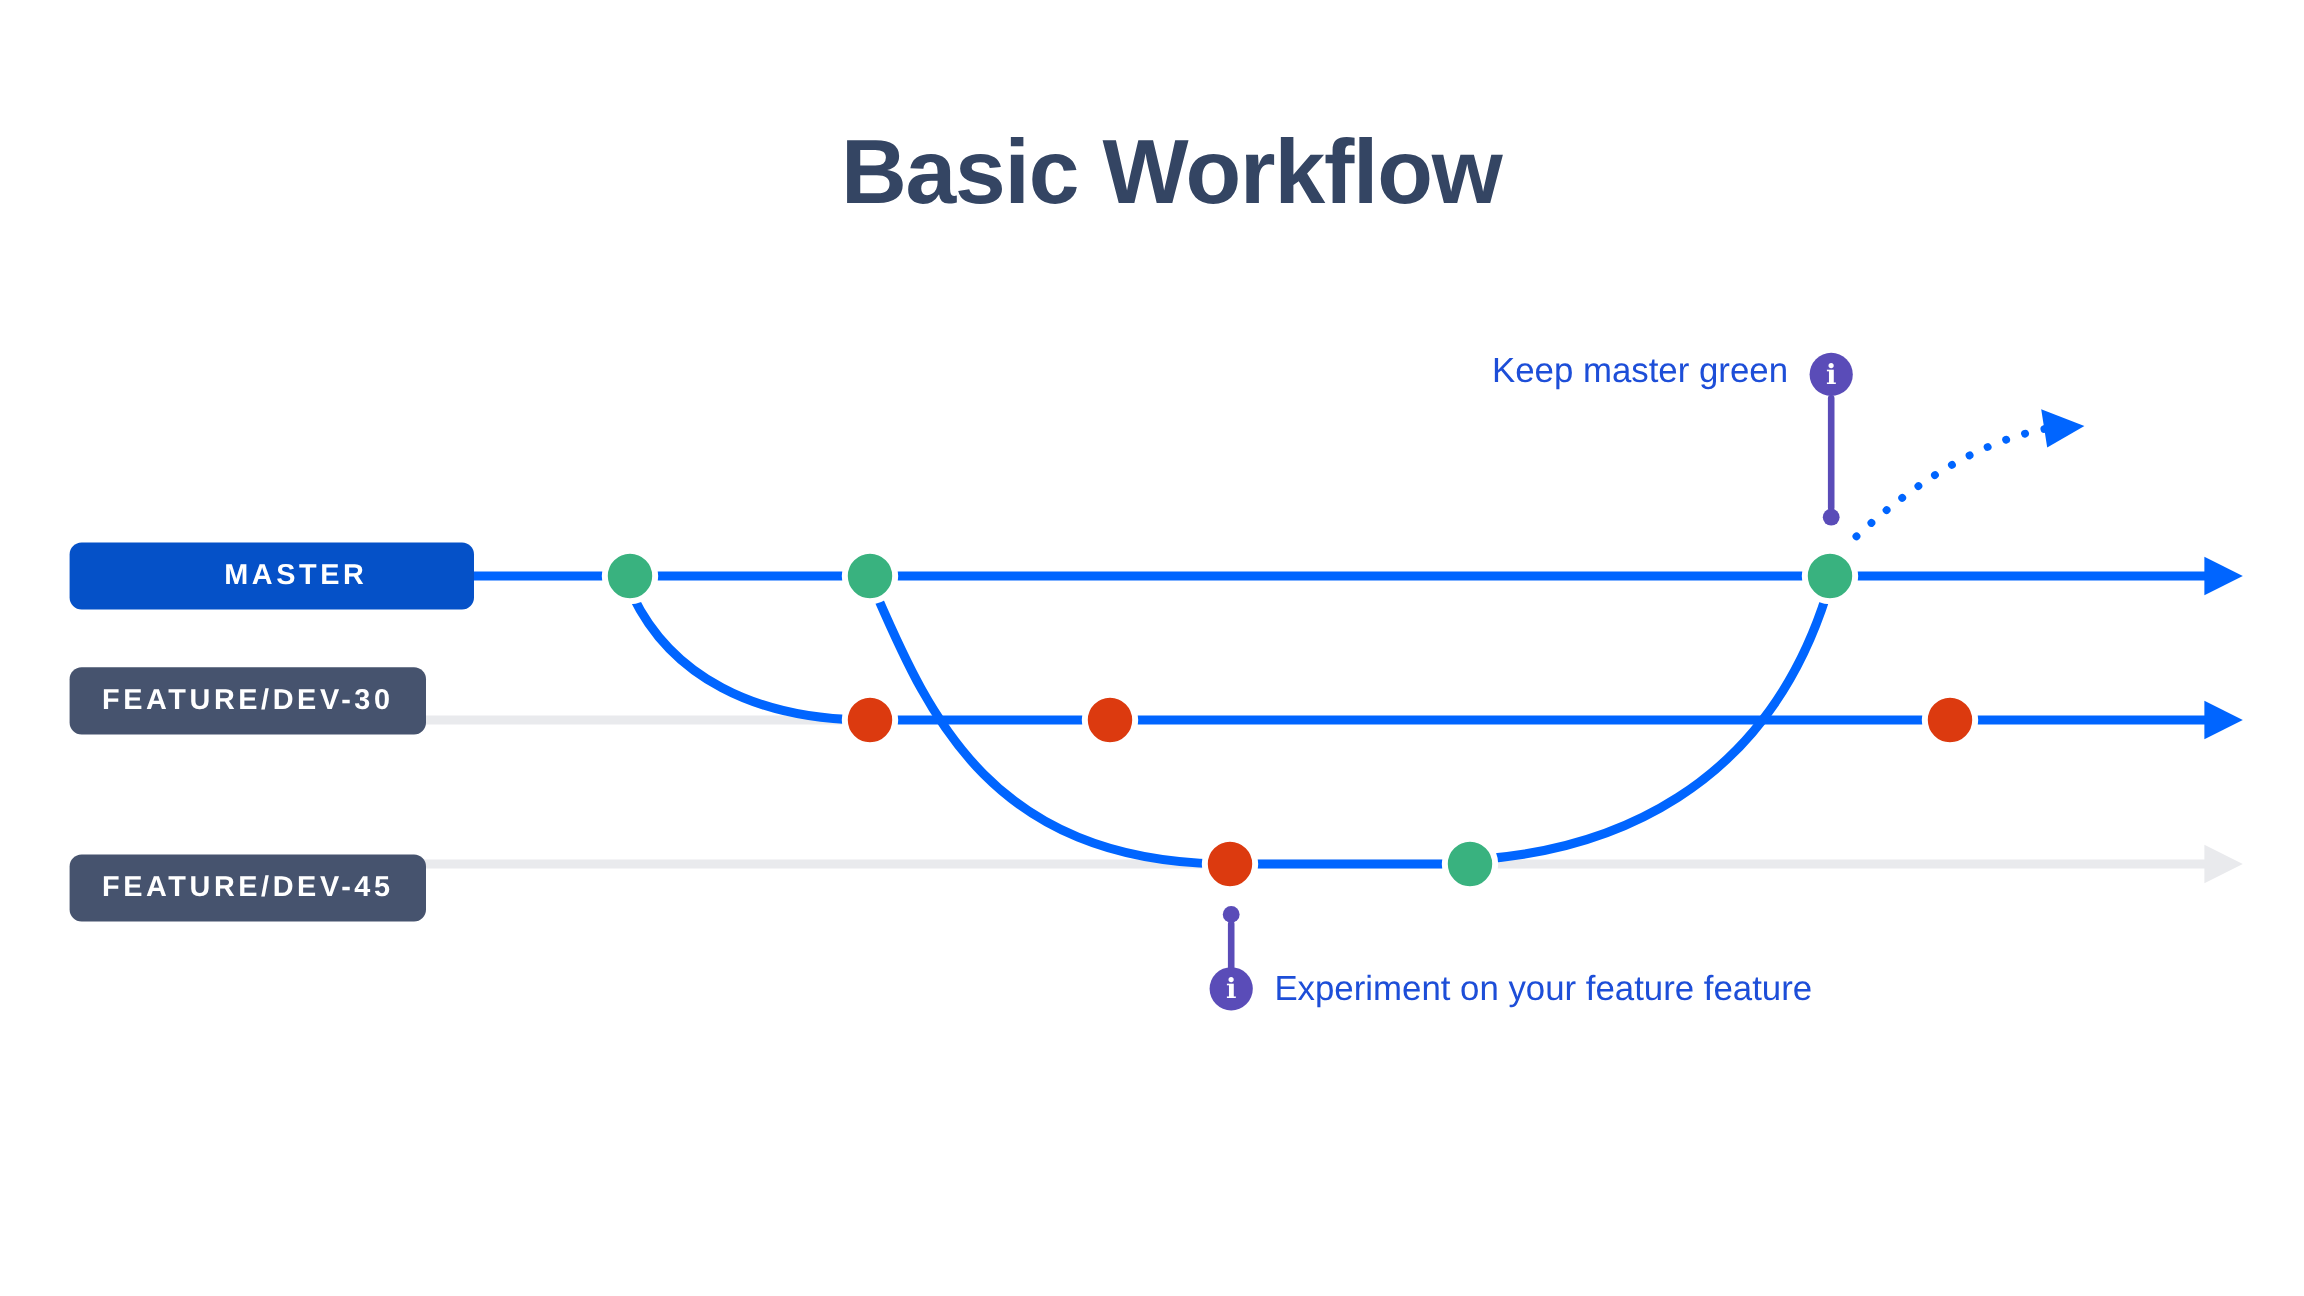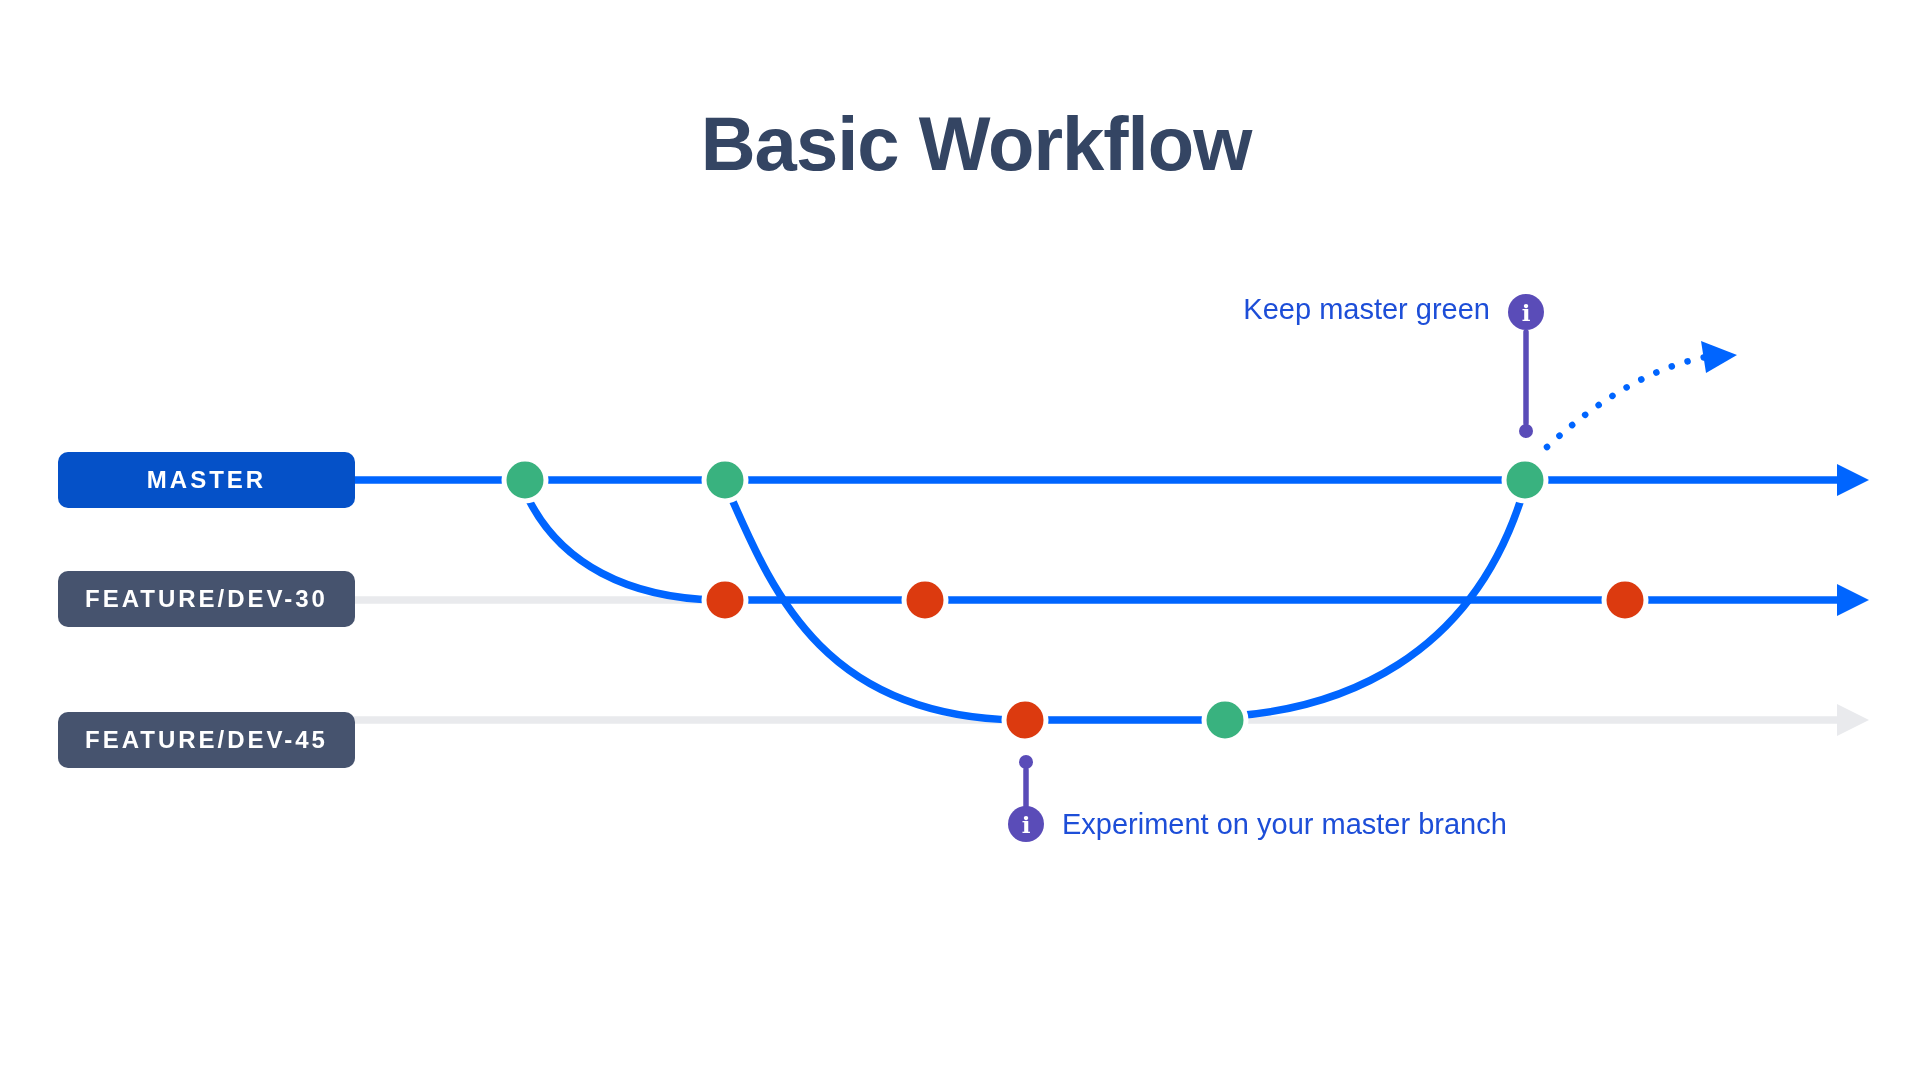--- a/index.html
+++ b/index.html
@@ -11,22 +11,22 @@
     position:absolute;top:84px;left:0;width:100%;margin:16px;
     text-align:center;font-size:76px;font-weight:bold;letter-spacing:-1px;
     color:#344563;
   }
   svg.diagram{position:absolute;left:0;top:0;}
   .badge{
     position:absolute;left:58px;width:297px;height:56px;border-radius:10px;
     display:flex;align-items:center;justify-content:center;
     color:#ffffff;font-weight:bold;font-size:24px;letter-spacing:3px;
   }
-  .badge.master{top:452px;background:#0551C8;}
-  .badge.dev30{top:571px;background:#46536E;}
+  .badge.master{top:452px;background:#0551C8;padding-left:40px;}
+  .badge.dev30{top:556px;background:#46536E;}
   .badge.dev45{top:692px;background:#46536E;margin-top:20px;}
   .note{
     position:absolute;font-size:29px;font-weight:500;color:#1d4ed8;line-height:36px;
     white-space:nowrap;
   }
   .note.keep{top:291px;left:1060px;width:430px;text-align:right;}
   .note.exp{top:806px;left:1062px;}
   .info-icon{
     position:absolute;width:36px;height:36px;border-radius:50%;
     background:#5A4CB8;color:#ffffff;
@@ -89,13 +89,13 @@
 </div>
 
 <div class="note keep">Keep master green</div>
 <div class="info-icon keep">
   <span>i</span>
 </div>
 
 <div class="info-icon exp">
   <span>i</span>
 </div>
-<div class="note exp">Experiment on your master branch</div>
+<div class="note exp">Experiment on your feature feature</div>
 
 </body></html>

